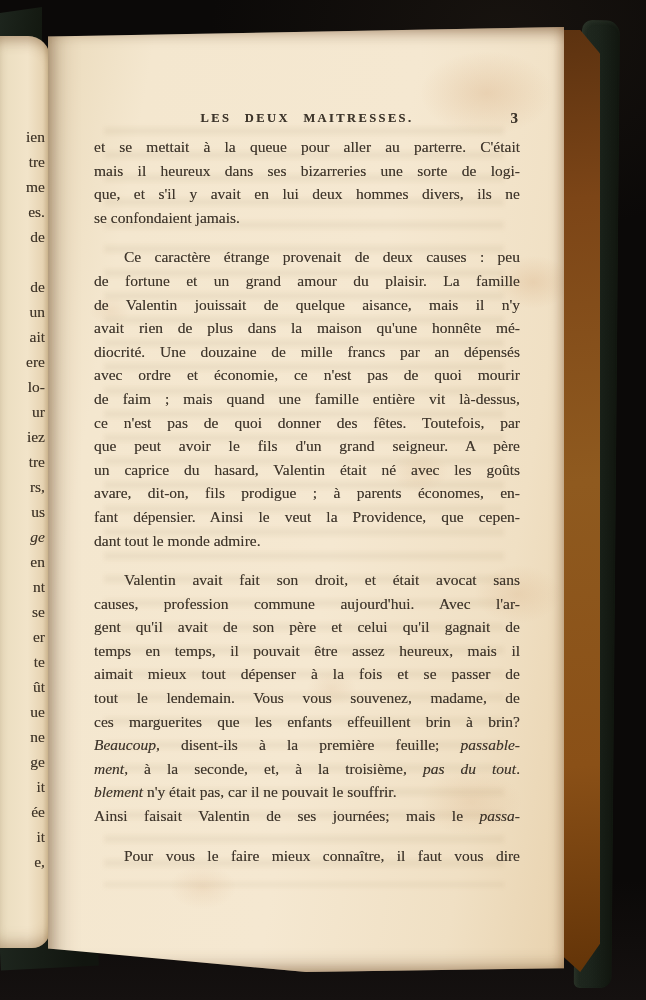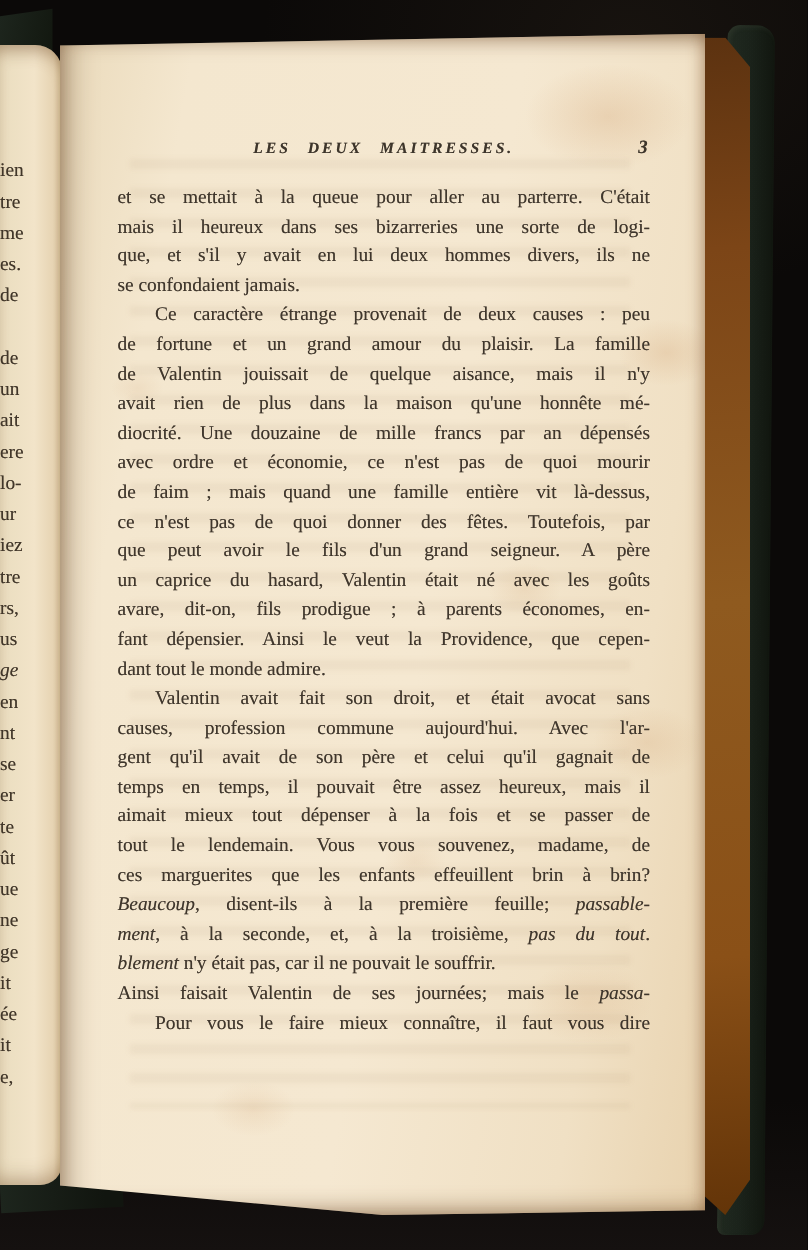--- a/index.html
+++ b/index.html
@@ -50,20 +50,21 @@
   .left-page {
     position: absolute; left: 0; top: 36px; width: 50px; height: 912px;
     background: linear-gradient(90deg, #eaddbf 0%, #f2e4c9 55%, #e6d3b2 86%, #c9b188 100%);
     box-shadow: inset 0 12px 14px -8px rgba(100,60,25,0.45),
                 inset 0 -14px 16px -10px rgba(100,60,25,0.4);
     border-radius: 0 22px 18px 0;
     z-index: 2;
   }
   .left-page-text {
     padding: 88px 5px 0 0;
+    text-align: right;
     color: #413629;
     font-size: 15.5px;
     line-height: 25px;
     text-shadow: 0 0 0.5px rgba(63,54,44,0.55);
   }
   .frag-line { height: 25px; }
   
   .main-page {
     position: absolute; left: 48px; top: 27px; width: 516px; height: 945px;
     background:
@@ -95,23 +96,22 @@
     content: "";
     position: absolute; left: 56px; top: 100px; width: 400px; height: 760px;
     background: repeating-linear-gradient(180deg,
         rgba(152,118,78,0.075) 0 8px, transparent 8px 23.6px);
     filter: blur(2px);
     pointer-events: none;
   }
   .page-header {
     position: relative;
     height: 18px;
-    margin-bottom: 17px;
+    margin-bottom: 6px;
     z-index: 1;
-    font-style: italic;
   }
   .running-header {
     position: absolute; left: 0; right: 0;
     text-align: center;
     font-weight: bold;
     font-size: 12.5px;
     letter-spacing: 2.4px;
     word-spacing: 8px;
     color: #3d352b;
   }
@@ -123,21 +123,21 @@
   }
   .page-text { position: relative; z-index: 1; }
   .line {
     line-height: 23.6px;
     height: 23.6px;
     white-space: nowrap;
     text-align: justify;
     text-align-last: justify;
   }
   .line.endline { text-align-last: left; }
-  .line.indent  { text-indent: 30px; }
+  .line.indent  { text-indent: 30px; margin-top: 16px; }
   .line i { }
 </style>
 </head>
 <body>
 
 <div class="photo">
 
   <div class="cover-right"></div>
   <div class="fore-edge"></div>
   <div class="cover-top-left"></div>

